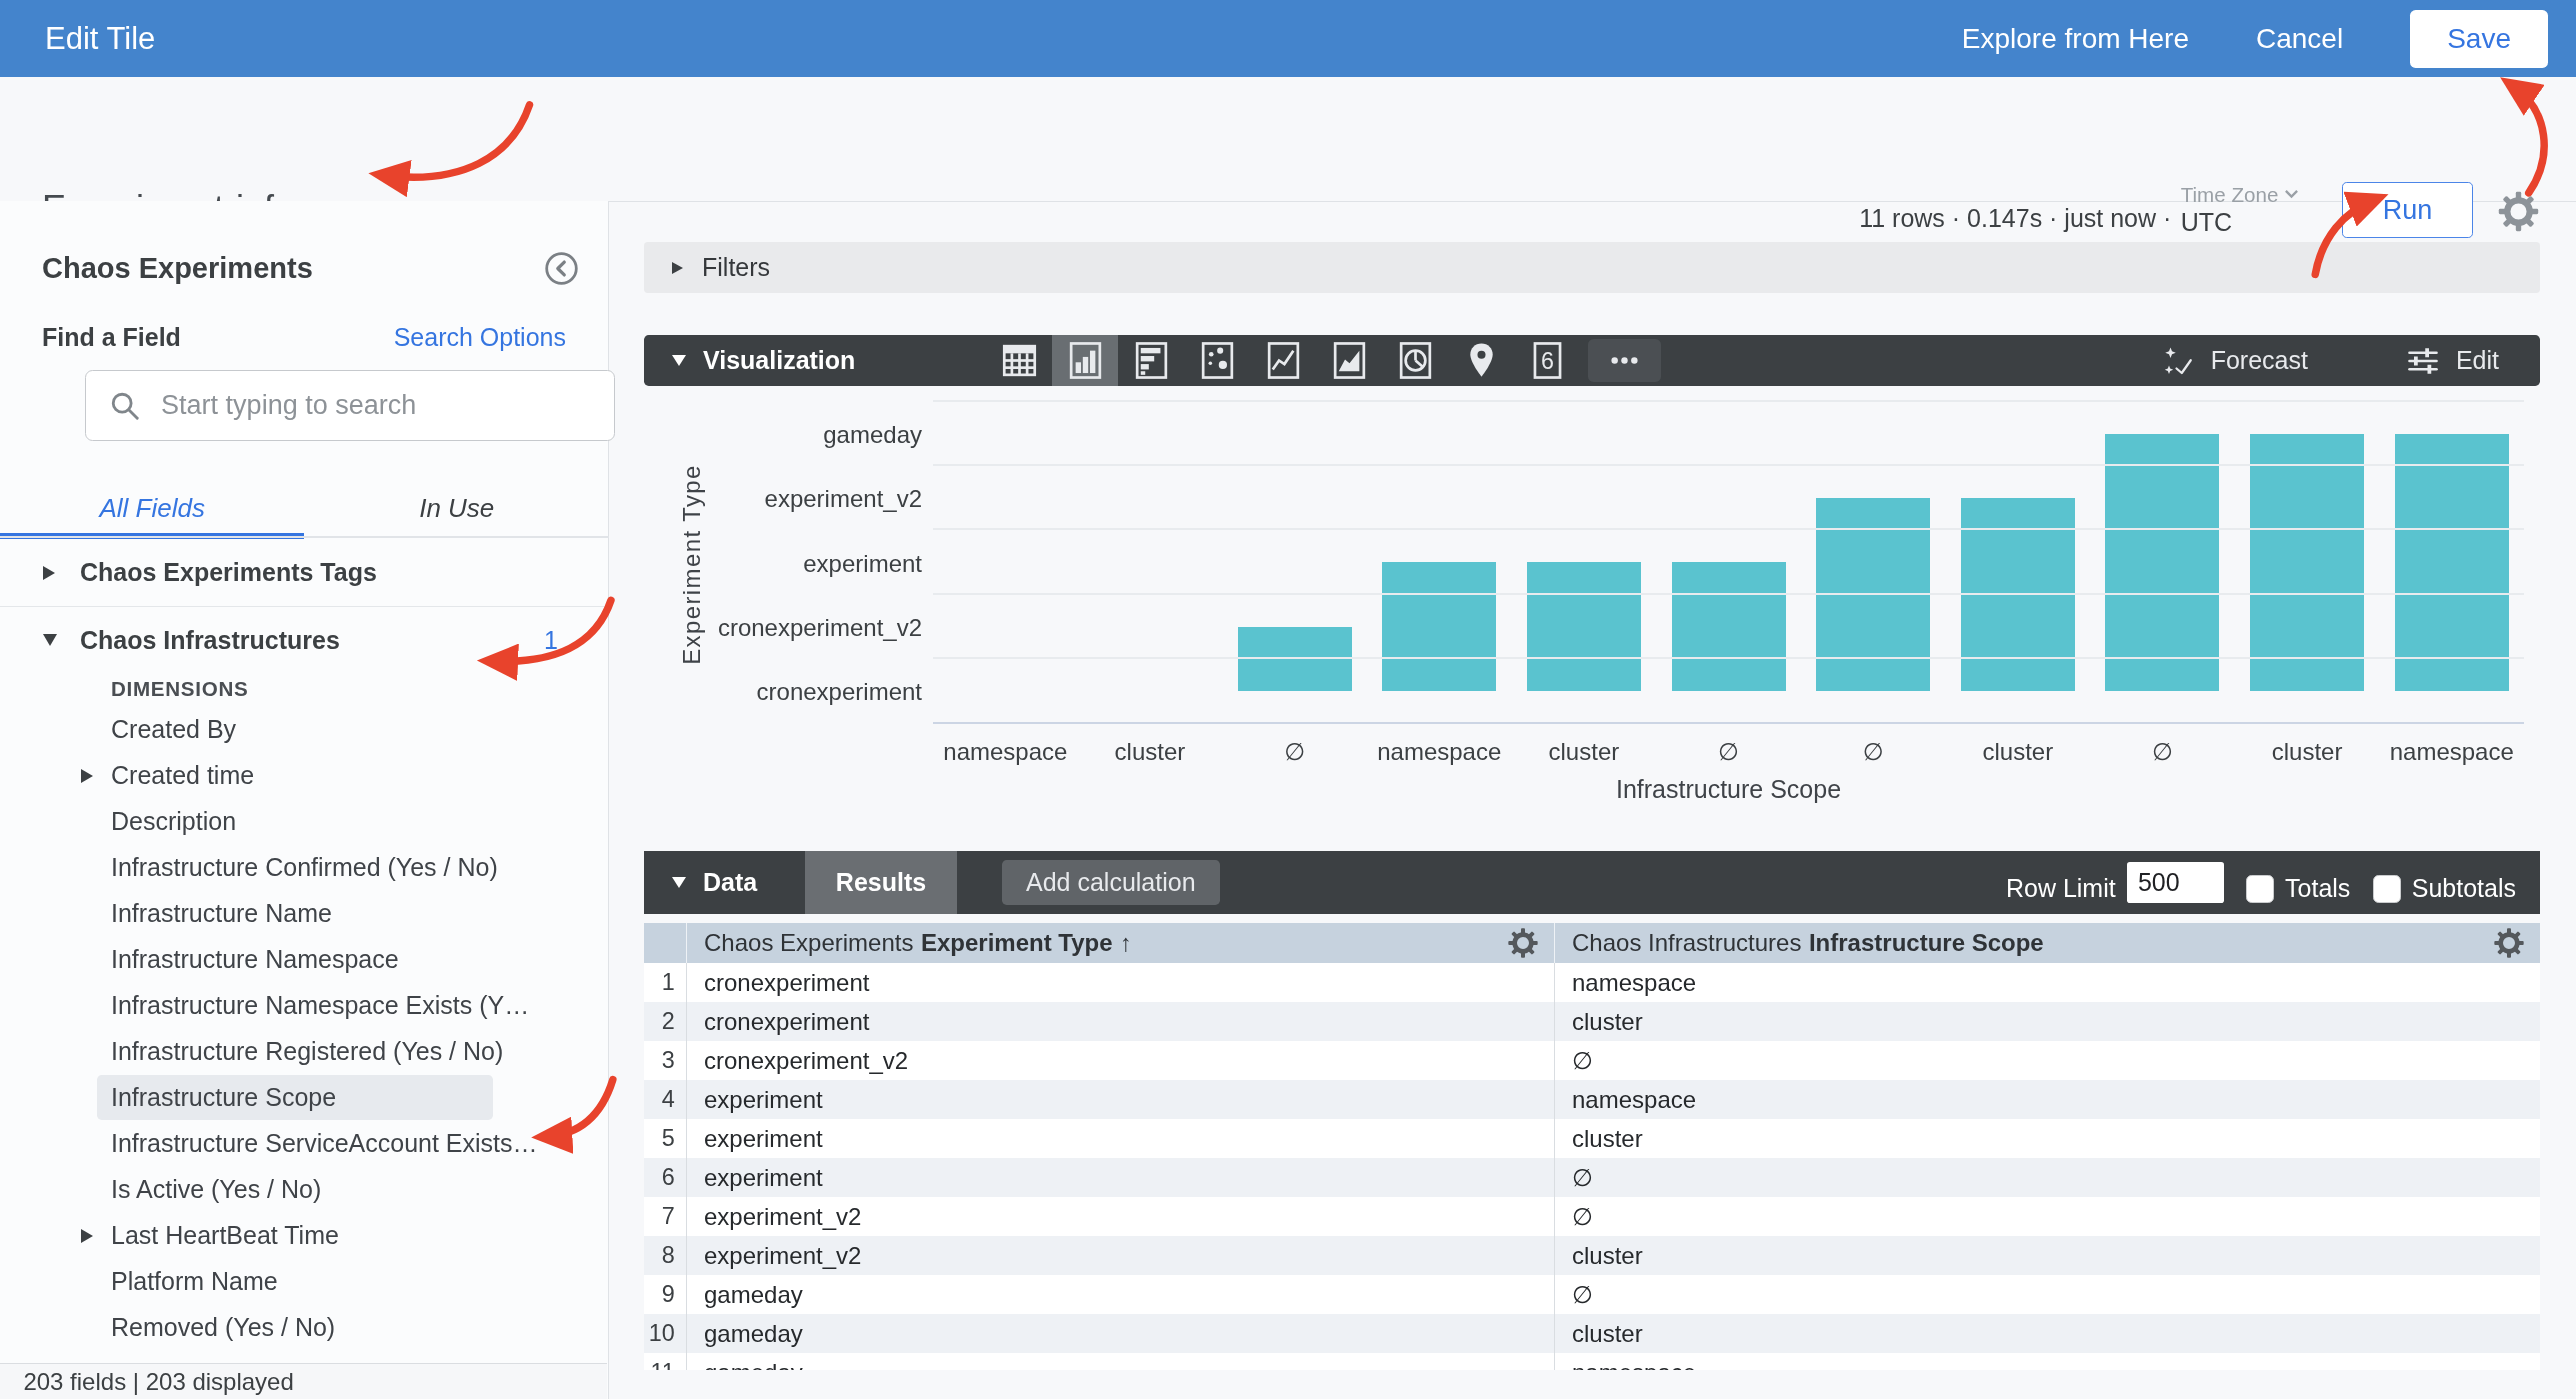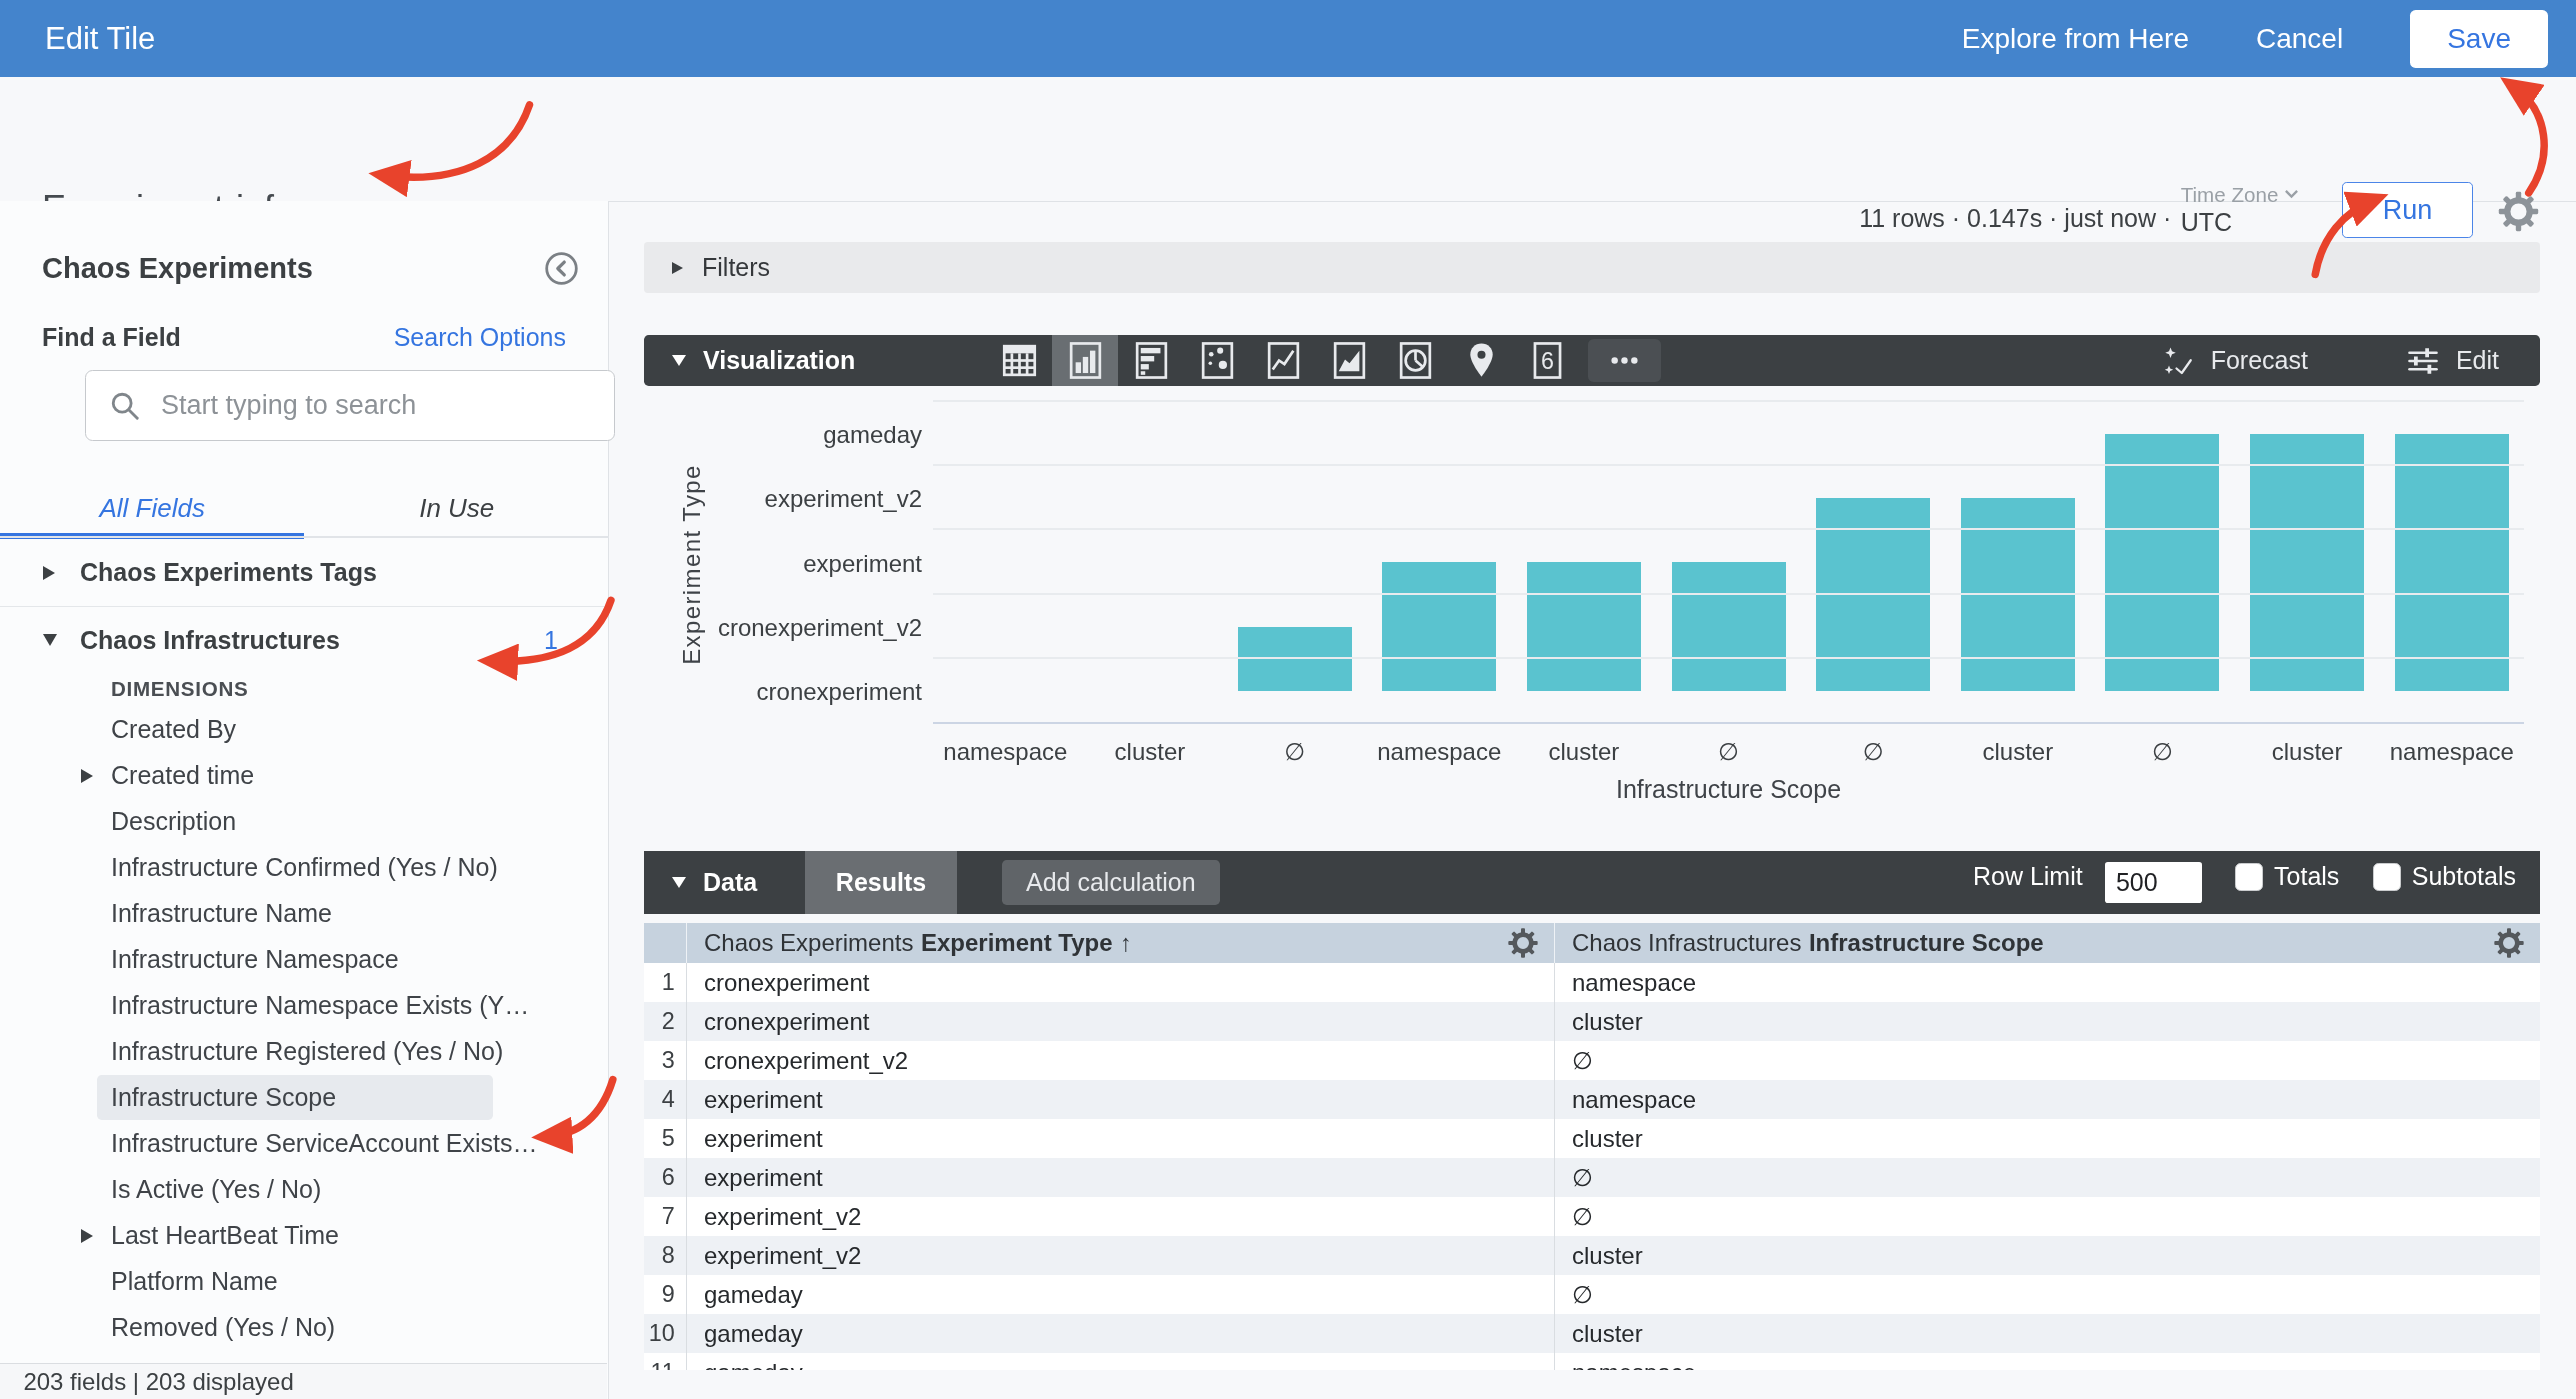--- a/index.html
+++ b/index.html
@@ -113,21 +113,21 @@
                  font-size:25px; color:#3f4348; }
 
   
   .data-bar { position:absolute; left:644px; top:851px; width:1896px; height:63px;
               background:var(--c-dark); border-radius:0; display:flex; align-items:center; color:#fff; }
   .data-label-wrap { display:flex; align-items:center; width:161px; }
   .results-tab { height:100%; width:152px; background:#6a6e72; display:flex; align-items:center;
                  justify-content:center; font-size:25px; font-weight:700; cursor:pointer; }
   .addcalc-btn { margin-left:45px; background:#606468; border:none; color:#e8eaed; font-size:25px;
                  padding:8.4px 24px; border-radius:4.7px; cursor:pointer; font-family:inherit; }
-  .data-right { margin-left:auto; display:flex; align-items:flex-start; margin-right:24px; gap:22px; }
+  .data-right { margin-left:auto; display:flex; align-items:flex-end; margin-right:24px; gap:11px; }
   .rowlimit-label { font-size:25px; }
   .rowlimit-input { width:97px; height:41px; border:none; border-radius:2.8px; font-size:25px;
                     padding-left:11.2px; color:#202124; font-family:inherit; }
   .cb-wrap { display:flex; align-items:center; gap:11.2px; margin-left:11.2px; cursor:pointer; }
   .cb { width:28px; height:28px; background:#fff; border-radius:5.6px; border:1.9px solid #caccce; }
   .cb-label { font-size:25px; }
 
   
   .rtable { position:absolute; left:644px; top:923px; width:1896px; height:447px; overflow:hidden; }
   .t-head { display:flex; height:40px; background:var(--c-thead); align-items:center;

